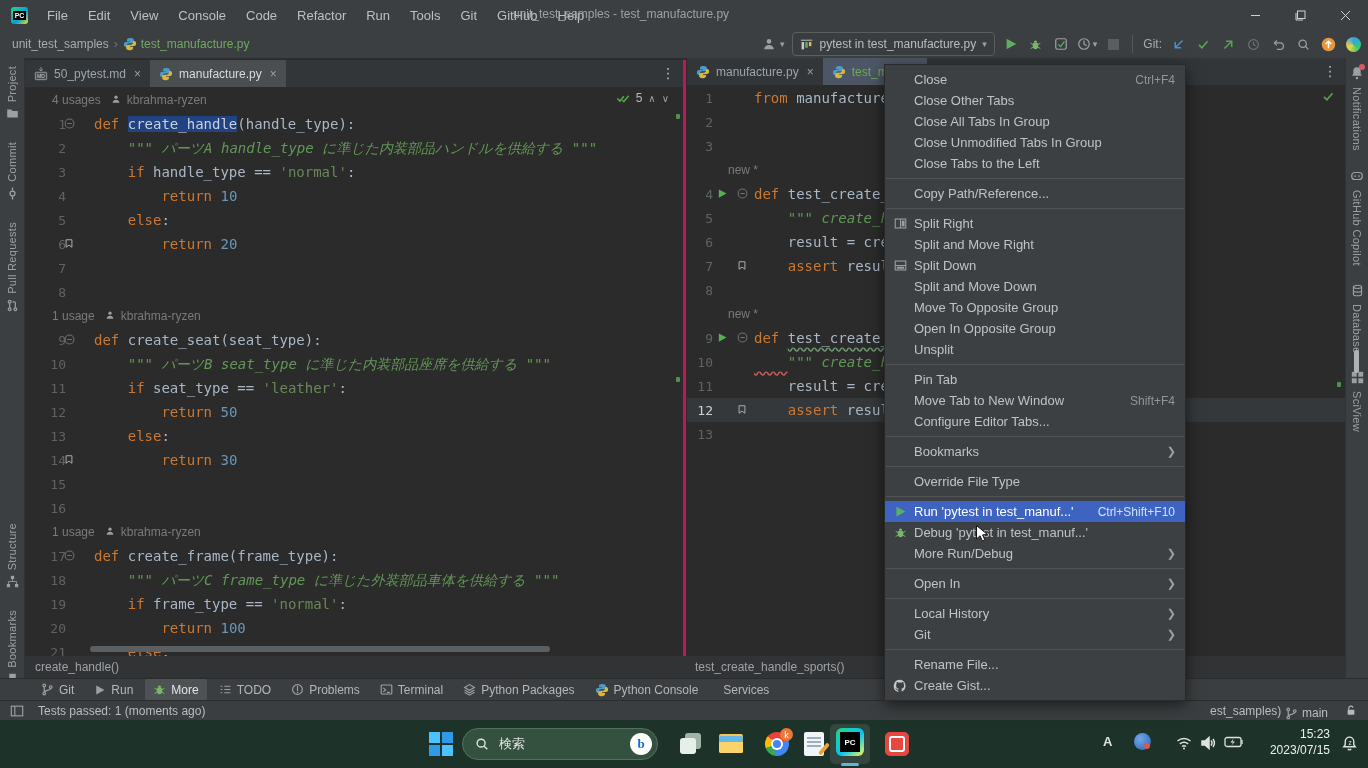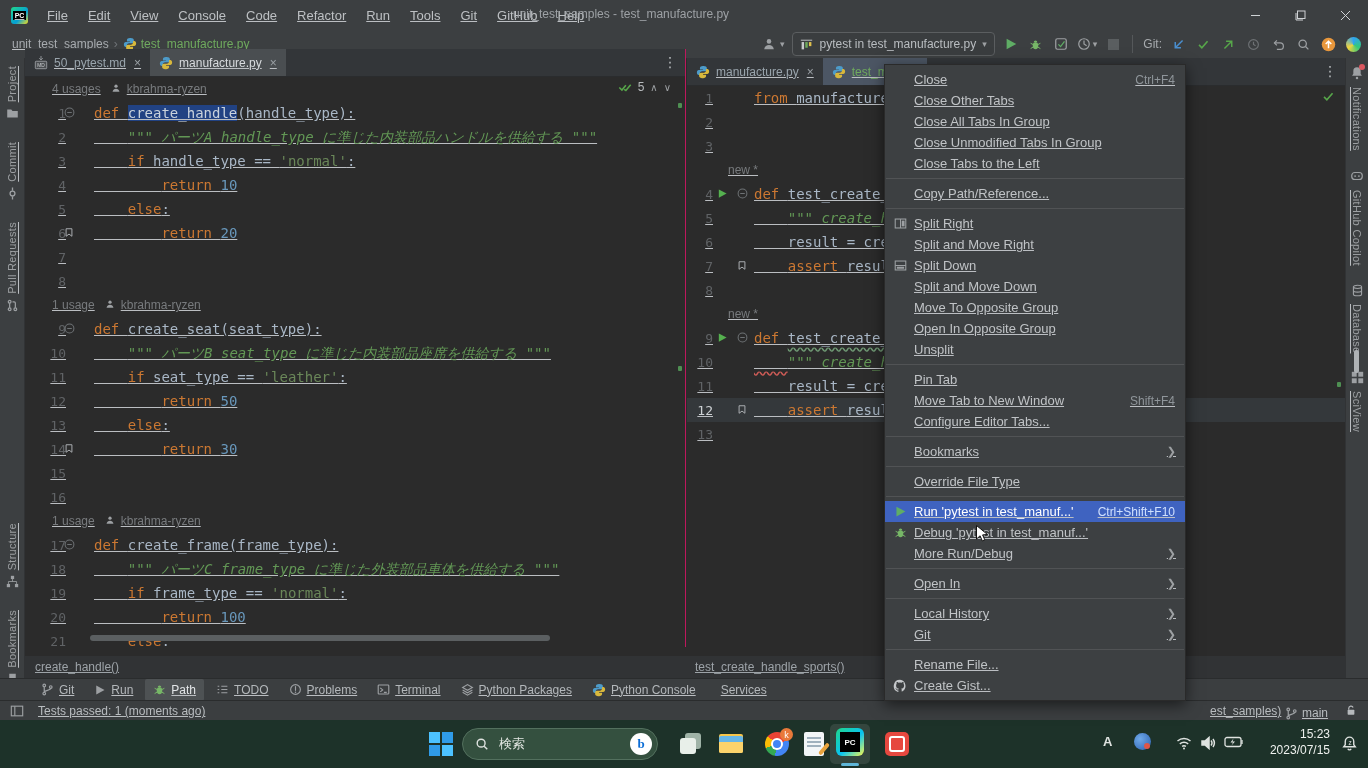--- a/index.html
+++ b/index.html
@@ -1,18 +1,18 @@
 <!DOCTYPE html>
 <html><head>
 <meta charset="utf-8">
 <style>
   html,body{margin:0;padding:0;background:#111;}
   #screen{position:relative;width:1368px;height:768px;overflow:hidden;background:#2b2b2b;
     font-family:"Liberation Sans",sans-serif;color:#bbbec2;-webkit-font-smoothing:antialiased;}
-  .abs{position:absolute;text-decoration:underline;}
+  .abs{position:absolute;}
   
   #titlebar{left:0;top:0;width:1368px;height:30px;background:#3c3f41;display:flex;align-items:center;}
   #pc-logo{width:17px;height:17px;margin:0 10px 0 11px;border-radius:3px;
     background:linear-gradient(135deg,#21d789,#059fd6 60%,#f7e018);display:flex;align-items:center;justify-content:center;}
   #pc-logo b{background:#000;color:#fff;font-size:7px;padding:1px 2px;line-height:1;font-family:"Liberation Sans",sans-serif;}
   #menubar{display:flex;gap:2px;}
   .menu-item{padding:3px 9px;font-size:13px;color:#bdc0c3;cursor:default;}
   #win-title{position:absolute;left:513px;top:7px;font-size:12px;color:#9da1a5;}
   #win-controls{position:absolute;right:0;top:0;display:flex;}
   .wbtn{width:45px;height:30px;display:flex;align-items:center;justify-content:center;color:#cfd2d5;}
@@ -34,21 +34,21 @@
   #right-stripe{left:1345px;top:58px;width:23px;height:642px;background:#3c3f41;border-left:1px solid #313335;
     display:flex;flex-direction:column;align-items:center;padding-top:8px;box-sizing:border-box;}
   .stripe-item{display:flex;flex-direction:column;align-items:center;gap:5px;color:#9da0a3;font-size:11px;}
   .vtext{writing-mode:vertical-rl;transform:rotate(180deg);letter-spacing:.3px;}
   .vtext-r{writing-mode:vertical-rl;letter-spacing:.3px;}
   .spacer{flex:1;}
   .badge-wrap{position:relative;}
   .reddot{position:absolute;right:-1px;top:-2px;width:6px;height:6px;border-radius:50%;background:#db5860;}
   
   .editor{background:#2b2b2b;overflow:hidden;box-sizing:border-box;}
-  #ed-left{left:25px;top:49px;width:661px;height:598px;border-right:1px solid #be185d;}
+  #ed-left{left:25px;top:60px;width:661px;height:598px;border-right:3px solid #be185d;}
   #ed-right{left:687px;top:58px;width:658px;height:598px;}
   .tabbar{height:27px;background:#333639;display:flex;align-items:stretch;position:relative;border-bottom:1px solid #2a2c2e;}
   .tab{display:flex;align-items:center;gap:6px;padding:0 9px;font-size:12px;color:#9aa5ad;}
   .tab.active{background:#4a4e51;color:#d8dbde;}
   .tab.active-blue{background:#4c5664;}
   .tab .x{color:#9aa0a5;font-size:12px;margin-left:2px;}
   .kebab{position:absolute;right:8px;top:5px;color:#b9bdc0;font-size:14px;letter-spacing:0;}
   .crow{position:relative;height:24px;display:flex;align-items:center;white-space:pre;}
   .crow.cur{background:#34383b;}
   .lnum{display:inline-block;text-align:right;color:#606366;font-family:"DejaVu Sans Mono",monospace;font-size:13px;flex:none;}
@@ -519,21 +519,21 @@
         <span>Run</span>
       </div>
       <div class="tw-item active">
         <span style="display: inline-flex;">
           <svg viewBox="0 0 16 16" width="13" height="13">
             <ellipse cx="8" cy="9.5" rx="3.4" ry="4.2" fill="#77b767"></ellipse>
             <path d="M8 3a2.2 2.2 0 0 1 2.2 2.2H5.8A2.2 2.2 0 0 1 8 3z" fill="#77b767"></path>
             <path d="M2 6.5l3 1.5M14 6.5l-3 1.5M2 13l3-1.8M14 13l-3-1.8M8 5.5v8" stroke="#77b767" stroke-width="1.2" fill="none"></path>
           </svg>
         </span>
-        <span>Path</span>
+        <span>More</span>
       </div>
       <div class="tw-item">
         <span style="display: inline-flex;">
           <svg viewBox="0 0 16 16" width="13" height="13" fill="none" stroke="#9da0a3" stroke-width="1.4">
             <path d="M2 4h2M2 8h2M2 12h2M6.5 4H14M6.5 8H14M6.5 12H14"></path>
           </svg>
         </span>
         <span>TODO</span>
       </div>
       <div class="tw-item">

